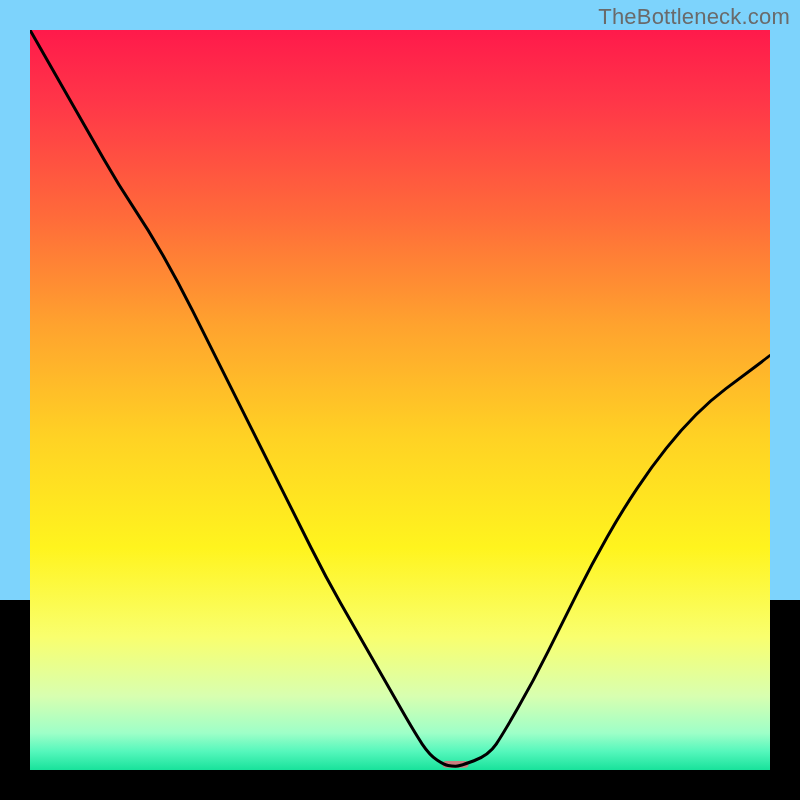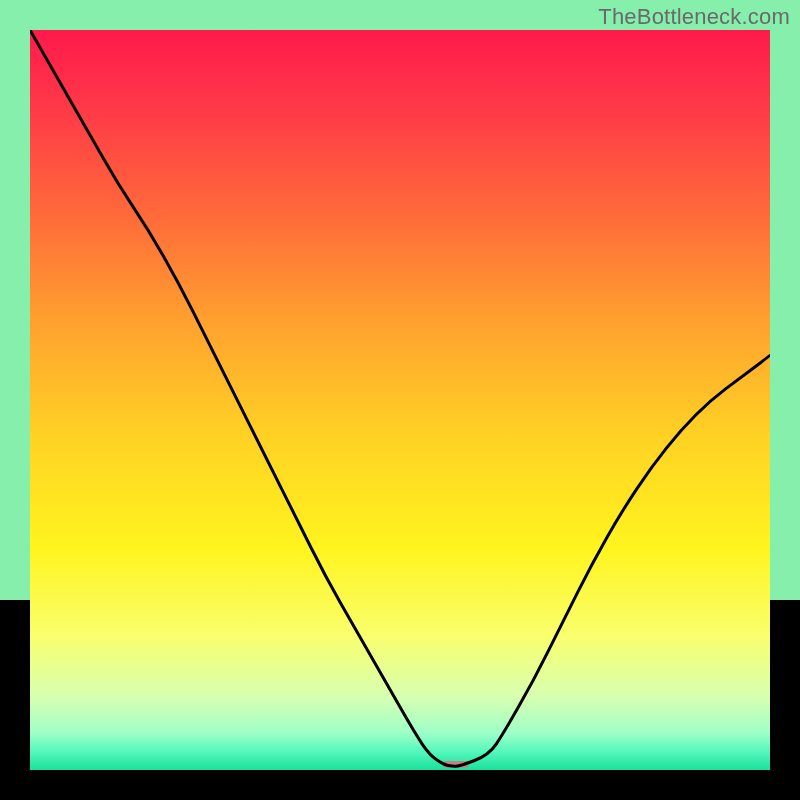--- a/index.html
+++ b/index.html
@@ -8,21 +8,21 @@
     width: 800px;
     height: 800px;
     background: #000;
     overflow: hidden;
     font-family: Arial, Helvetica, sans-serif;
   }
   .frame {
     position: relative;
     width: 800px;
     height: 600px;
-    background: #86efac;
+    background: #7dd3fc;
   }
   .watermark {
     position: absolute;
     top: 4px;
     right: 10px;
     color: #6a6a6a;
     font-size: 22px;
     font-weight: 500;
     letter-spacing: 0.2px;
   }

